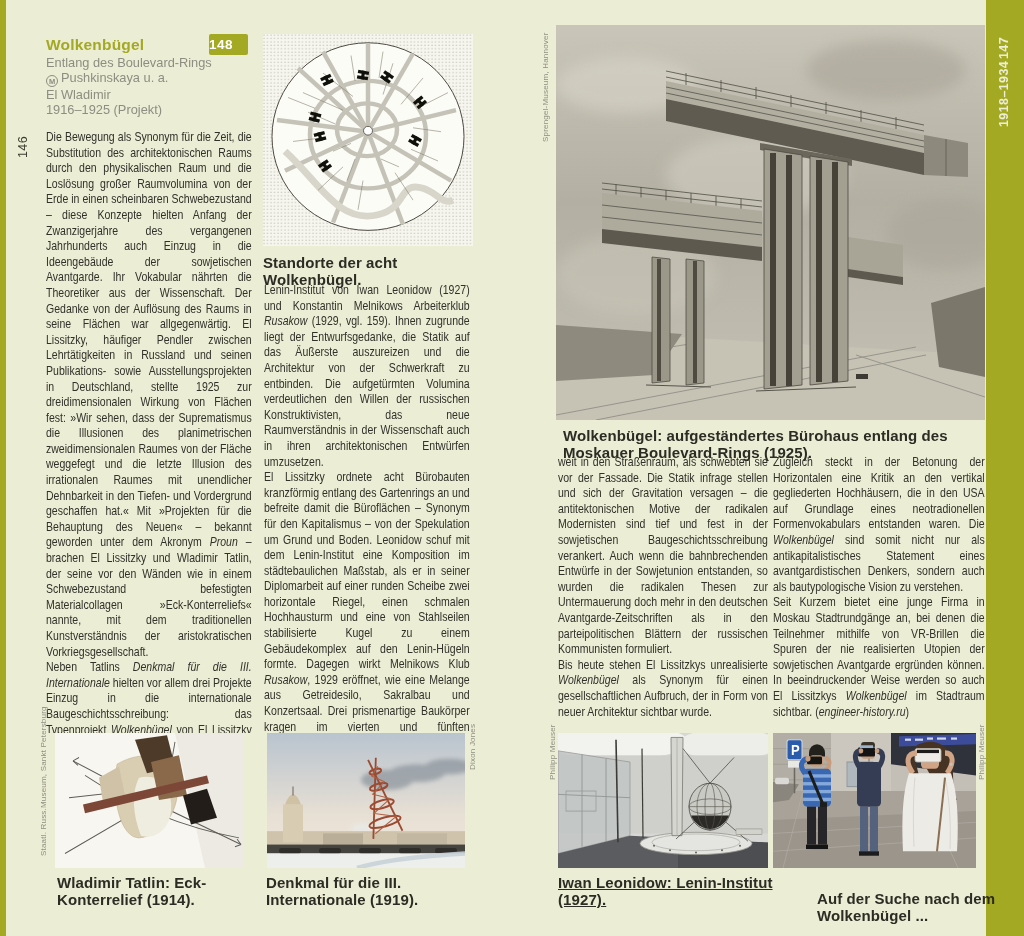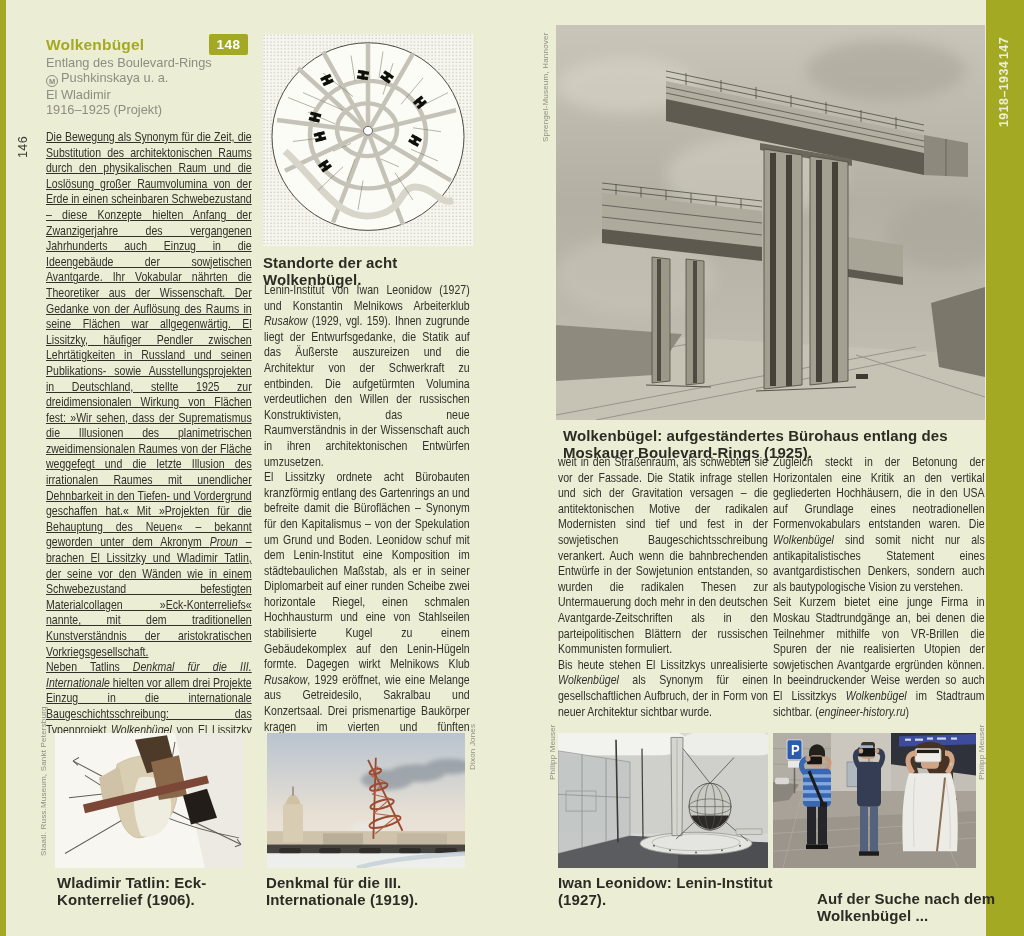--- a/index.html
+++ b/index.html
@@ -13,51 +13,51 @@
   
   .edge-left{left:0;top:0;width:6px;height:936px;background:var(--olive);}
   .edge-right{left:986px;top:0;width:38px;height:936px;background:var(--olive);}
   .vtext{position:absolute;transform:rotate(-90deg);transform-origin:0 0;white-space:nowrap;}
   .pagenum{font-size:12.5px;color:#3b3b31;letter-spacing:.4px;}
   .tabtext{font-size:12.5px;font-weight:bold;color:var(--tab-text);letter-spacing:.4px;}
   .credit{font-size:8px;color:#8f8f80;letter-spacing:.2px;}
   
   .title{left:46px;top:36px;font-size:15.5px;font-weight:bold;color:var(--olive);letter-spacing:.2px;}
   .badge{left:209px;top:34px;width:39px;height:21px;background:var(--olive);color:#fff;
-         font-size:13.5px;font-weight:bold;text-align:center;line-height:21px;border-radius:2px;letter-spacing:.5px;}
+         font-size:13.5px;font-weight:bold;text-align:left;line-height:21px;border-radius:2px;letter-spacing:.5px;}
   .addr{left:46px;top:55px;width:210px;font-size:12.8px;line-height:15px;color:var(--gray-text);}
   .metro-icon{display:inline-block;width:12px;height:12px;border:1.2px solid var(--gray-text);border-radius:50%;
               font-size:7.5px;font-weight:bold;line-height:12px;text-align:center;color:var(--gray-text);
               vertical-align:-1.5px;margin-right:3px;}
   
   .col{overflow:hidden;color:var(--body-text);}
   .col .inner{transform:scaleX(0.85);transform-origin:0 0;}
   .col p{font-size:12.4px;line-height:15.6px;text-align:justify;hyphens:auto;}
-  .lp-col1{left:46px;top:130px;width:206px;height:603px;text-decoration:underline;}
+  .lp-col1{left:46px;top:130px;width:206px;height:603px;}
   .lp-col1 .inner{width:242px;}
   .lp-col2{left:264px;top:283px;width:206px;height:450px;}
   .lp-col2 .inner{width:242px;}
   .rp-col1{left:558px;top:455px;width:210px;height:278px;}
   .rp-col1 .inner{width:247px;}
   .rp-col2{left:773px;top:455px;width:212px;height:278px;}
   .rp-col2 .inner{width:249px;}
   
   .fig{background:#fff;}
   .caption{font-size:15px;font-weight:bold;color:var(--caption-text);letter-spacing:.1px;}
   .map-fig{left:263px;top:34px;width:210px;height:212px;}
   .map-caption{left:263px;top:254px;width:215px;}
   .main-fig{left:556px;top:25px;width:429px;height:395px;background:#c3c0b3;}
   .main-caption{left:556px;top:427px;width:430px;margin-left:7px;}
   .ph1{left:55px;top:733px;width:188px;height:135px;}
   .ph2{left:267px;top:733px;width:198px;height:135px;}
   .ph3{left:558px;top:733px;width:210px;height:135px;}
   .ph4{left:773px;top:733px;width:203px;height:135px;}
   .cap1{left:57px;top:874px;width:205px;}
   .cap2{left:266px;top:874px;width:215px;}
-  .cap3{left:558px;top:874px;width:215px;}
+  .cap3{left:558px;top:874px;width:215px;text-decoration:underline;}
   .cap4{left:817px;top:874px;width:212px;margin-top:16px;}
   svg{display:block;}
 </style>
 </head>
 <body style="--olive: #a4a923; --page-bg: #ecedd5; --body-text: #31312a; --gray-text: #8d8d82; --caption-text: #2c2c24; --tab-text: #eceed6;">
 
 <div class="abs edge-left"></div>
 <div class="abs edge-right"></div>
 <div class="vtext pagenum" style="left:16px;top:158px;">146</div>
 <div class="vtext tabtext" style="left:997px;top:59px;">147</div>
@@ -275,21 +275,21 @@
     </g>
     <path d="M62,28 C88,14 116,20 122,44 C126,68 108,92 84,94 C66,94 56,60 62,28 Z" fill="#d9cdb2" stroke="#bcae8c" stroke-width="0.5"></path>
     <path d="M84,40 C104,36 118,48 116,70 C114,88 98,96 86,92 C78,74 76,54 84,40 Z" fill="#efece0"></path>
     <polygon points="44,40 64,30 70,56 48,62" fill="#cfc2a6"></polygon>
     <polygon points="80,6 112,2 120,30 92,36" fill="#4e3a28"></polygon>
     <polygon points="96,26 124,20 132,56 104,60" fill="#8a684a"></polygon>
     <polygon points="28,64 152,38 154,45 30,72" fill="#7c4736"></polygon>
     <polygon points="128,56 152,50 162,76 136,82" fill="#221d18"></polygon>
   </svg>
 </div>
-<div class="abs caption cap1">Wladimir Tatlin: Eck-Konterrelief (1906).</div>
+<div class="abs caption cap1">Wladimir Tatlin: Eck-Konterrelief (1914).</div>
 
 <div class="abs fig ph2">
   <svg viewBox="0 0 198 121" width="198" height="135" preserveAspectRatio="none">
     <defs>
       <linearGradient id="sky2" x1="0" y1="0" x2="0" y2="1">
         <stop offset="0" stop-color="#b9c4cf"></stop>
           <stop offset="0.75" stop-color="#e8e0d4"></stop>
           <stop offset="1" stop-color="#ece4d8"></stop>
       </linearGradient>
       <filter id="bl2">

